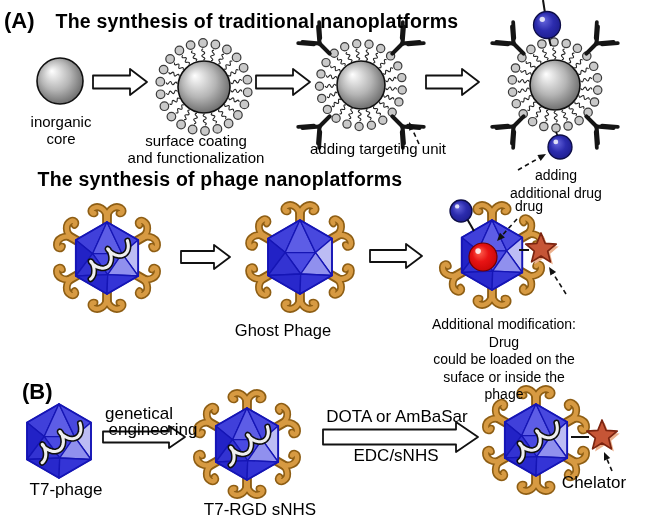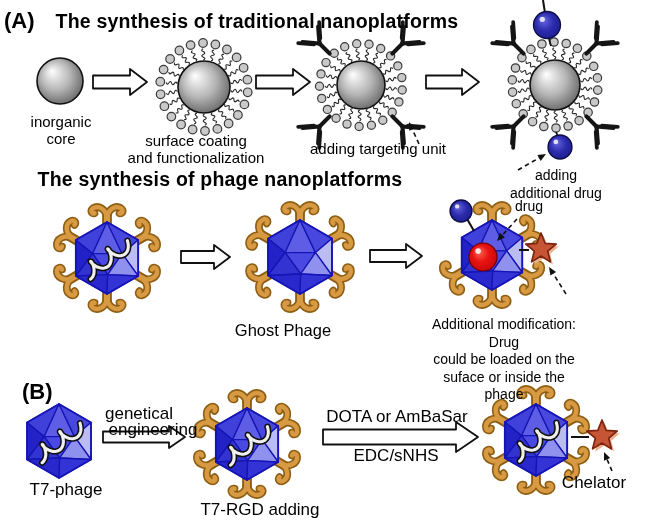--- a/index.html
+++ b/index.html
@@ -644,17 +644,17 @@
   <div class="lbl t" style="left:220px;top:171px">The synthesis of phage nanoplatforms</div>
   <div class="lbl f165" style="left:283px;top:321px">Ghost Phage</div>
   <div class="lbl f155" style="left:529px;top:198px">drug</div>
   <div class="lbl f155" style="left:504px;top:316px">Additional modification: Drug
 could be loaded on the
 suface or inside the phage</div>
   <div class="pl" style="left:22px;top:379px">(B)</div>
   <div class="lbl f17" style="left:66px;top:480px">T7-phage</div>
   <div class="lbl f17" style="left:139px;top:404px">genetical</div>
   <div class="lbl f17" style="left:153px;top:420px">engineering</div>
-  <div class="lbl f17" style="left:260px;top:500px">T7-RGD adding</div>
+  <div class="lbl f17" style="left:260px;top:500px">T7-RGD sNHS</div>
   <div class="lbl f17" style="left:396px;top:446px">EDC/sNHS</div>
   <div class="lbl f17" style="left:397px;top:407px">DOTA or AmBaSar</div>
   <div class="lbl f17" style="left:594px;top:473px">Chelator</div>
 </div>
 
 </body></html>

